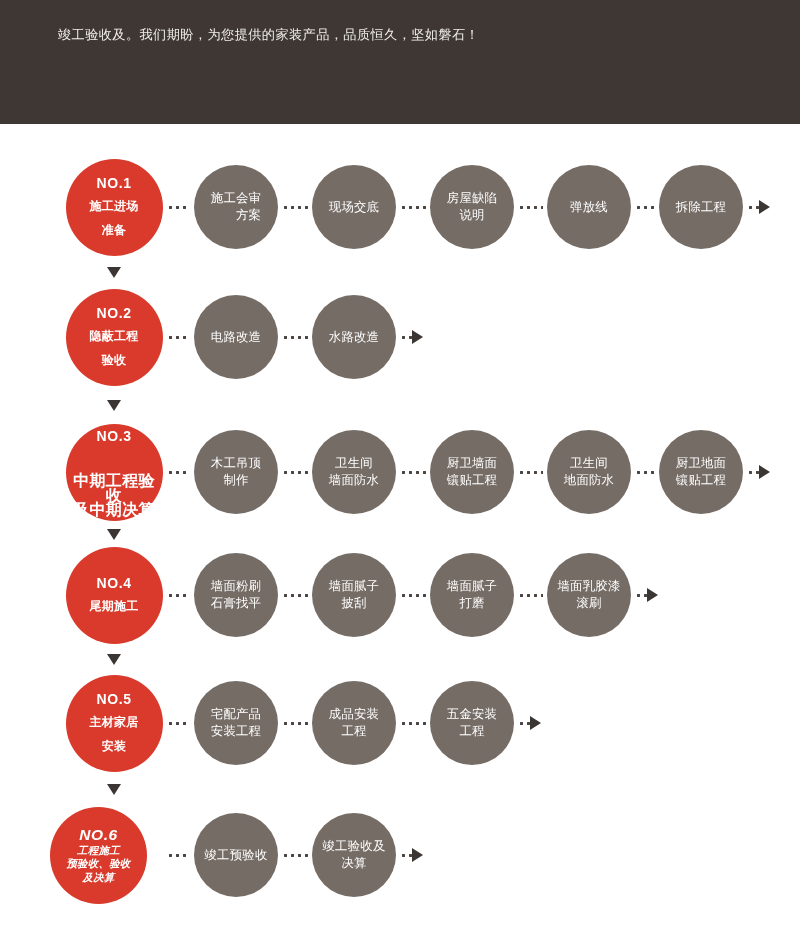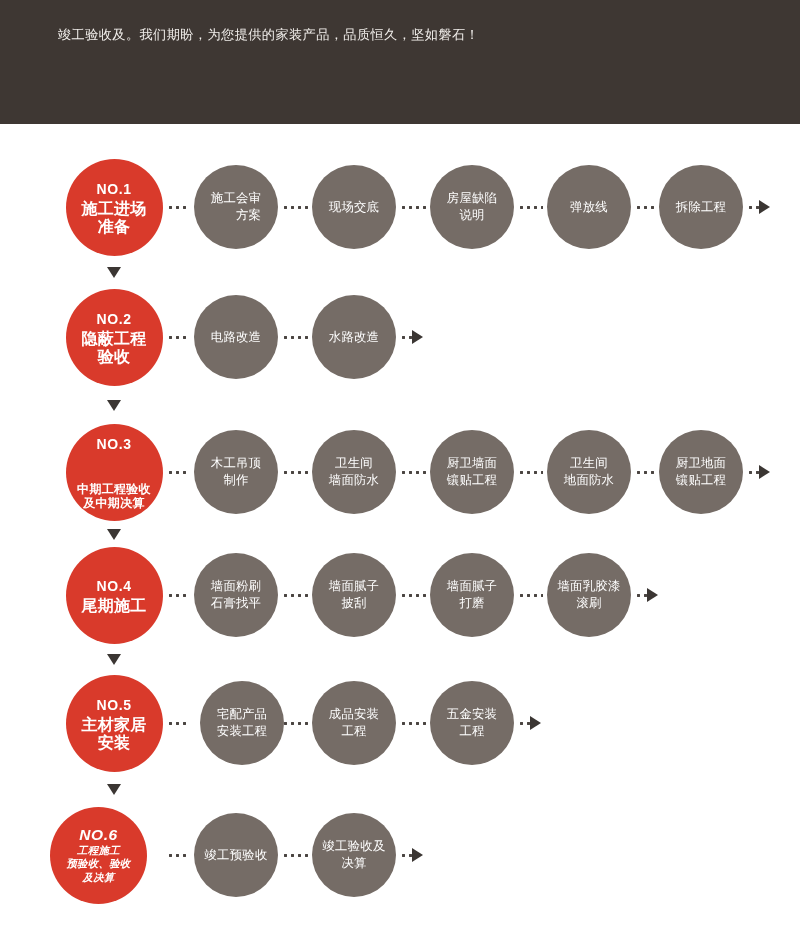--- a/index.html
+++ b/index.html
@@ -73,28 +73,28 @@
     z-index: 3;
   }
   .stage-no {
     font-size: 14px;
     font-weight: bold;
     letter-spacing: 0.6px;
     line-height: 20px;
     margin-bottom: 1px;
   }
   .stage-title {
-    font-size: 16px;
+    font-size: 12px;
     font-weight: bold;
-    line-height: 18px;
+    line-height: 24px;
     letter-spacing: 0.3px;
     white-space: pre-line;
   }
   .stage.small .stage-title {
-    font-size: 12px;
+    font-size: 16px;
     line-height: 14.5px;
     margin-top: 27px;
   }
   .stage.xsmall .stage-no {
     font-size: 15.5px;
     line-height: 18px;
     margin-bottom: 0;
   }
   .stage.xsmall .stage-title {
     font-size: 10.4px;
@@ -279,21 +279,21 @@
       <div class="dots" style="left: 635px; width: 12px; top: -1.5px;"></div>
       <div class="arrow-right" style="left: 647px; top: -7px;"></div>
       <div class="arrow-down" style="left: 107px; top: 59px;"></div>
     </div>
     <div class="row" style="top: 599px;">
       <div class="stage" style="left: 65.5px; top: -48.5px;">
         <div class="stage-no">NO.5</div>
         <div class="stage-title">主材家居
 安装</div>
       </div>
-      <div class="step" style="left: 200px; top: -42px;">
+      <div class="step" style="left: 194px; top: -42px;">
         <div class="step-label">宅配产品
 安装工程</div>
       </div>
       <div class="step" style="left: 312px; top: -42px;">
         <div class="step-label">成品安装
 工程</div>
       </div>
       <div class="step" style="left: 430px; top: -42px;">
         <div class="step-label">五金安装
 工程</div>

